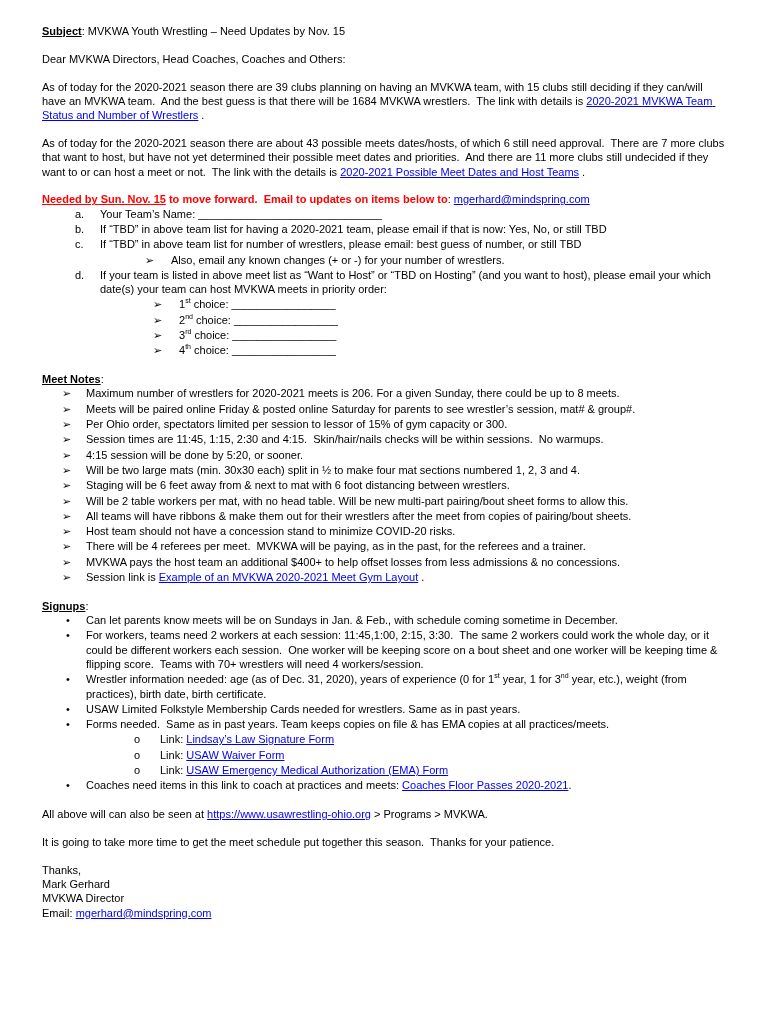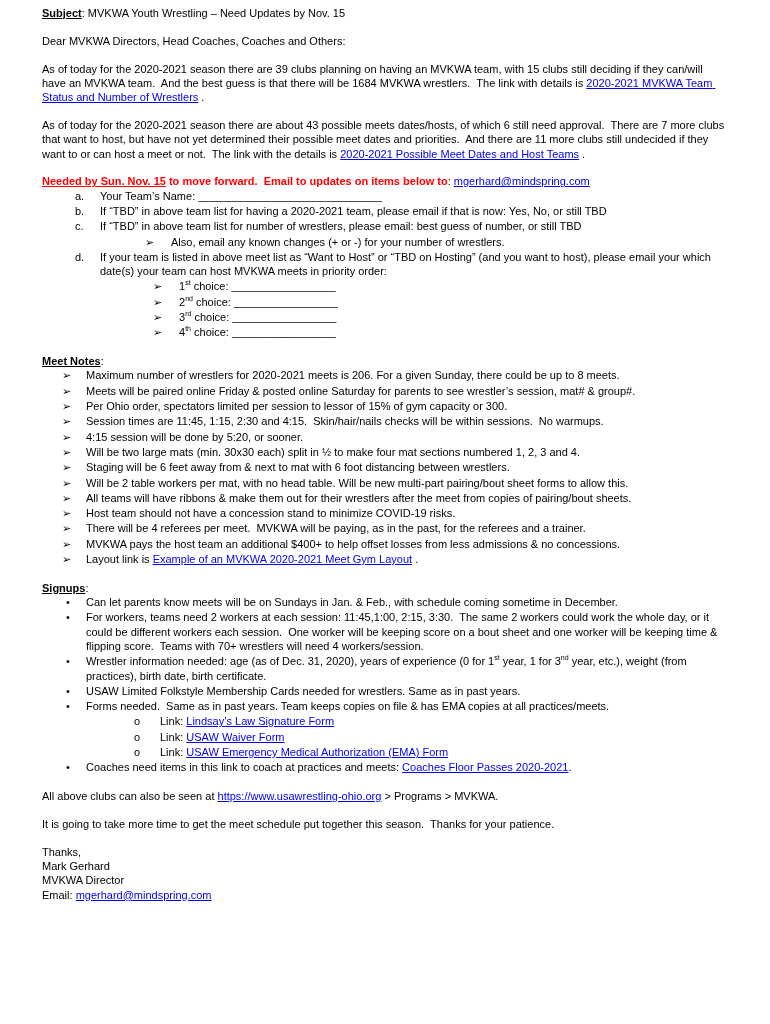--- a/index.html
+++ b/index.html
@@ -1,18 +1,18 @@
 <!DOCTYPE html>
 <html><head>
 <meta charset="utf-8">
 <style>
   html,body{margin:0;padding:0;background:#ffffff;}
   .page{
     width:770px;height:1024px;overflow:hidden;box-sizing:border-box;
-    background:#ffffff;padding:6px 42px 0 42px;
+    background:#ffffff;padding:24px 42px 0 42px;
     font-family:"Liberation Sans","DejaVu Sans",sans-serif;
     font-size:11px;line-height:14.3px;color:#000000;
   }
   p{margin:0;}
   .para{white-space:pre-wrap;margin:0 0 13.5px 0;}
   .tight{margin-bottom:0;}
   .bu{font-weight:bold;text-decoration:underline;}
   .lnk{color:#0000EE;text-decoration:underline;cursor:pointer;}
   .run-plain{}
   .run-alert{color:#FF0000;font-weight:bold;}
@@ -102,24 +102,24 @@
   <div>
     <div class="li lvl-note"><span class="marker">➢</span><span class="litext"><span class="run-plain">Maximum number of wrestlers for 2020-2021 meets is 206. For a given Sunday, there could be up to 8 meets.</span></span></div>
     <div class="li lvl-note"><span class="marker">➢</span><span class="litext"><span class="run-plain">Meets will be paired online Friday &amp; posted online Saturday for parents to see wrestler’s session, mat# &amp; group#.</span></span></div>
     <div class="li lvl-note"><span class="marker">➢</span><span class="litext"><span class="run-plain">Per Ohio order, spectators limited per session to lessor of 15% of gym capacity or 300.</span></span></div>
     <div class="li lvl-note"><span class="marker">➢</span><span class="litext"><span class="run-plain">Session times are 11:45, 1:15, 2:30 and 4:15.  Skin/hair/nails checks will be within sessions.  No warmups.</span></span></div>
     <div class="li lvl-note"><span class="marker">➢</span><span class="litext"><span class="run-plain">4:15 session will be done by 5:20, or sooner.</span></span></div>
     <div class="li lvl-note"><span class="marker">➢</span><span class="litext"><span class="run-plain">Will be two large mats (min. 30x30 each) split in ½ to make four mat sections numbered 1, 2, 3 and 4.</span></span></div>
     <div class="li lvl-note"><span class="marker">➢</span><span class="litext"><span class="run-plain">Staging will be 6 feet away from &amp; next to mat with 6 foot distancing between wrestlers.</span></span></div>
     <div class="li lvl-note"><span class="marker">➢</span><span class="litext"><span class="run-plain">Will be 2 table workers per mat, with no head table. Will be new multi-part pairing/bout sheet forms to allow this.</span></span></div>
     <div class="li lvl-note"><span class="marker">➢</span><span class="litext"><span class="run-plain">All teams will have ribbons &amp; make them out for their wrestlers after the meet from copies of pairing/bout sheets.</span></span></div>
-    <div class="li lvl-note"><span class="marker">➢</span><span class="litext"><span class="run-plain">Host team should not have a concession stand to minimize COVID-19 risks.</span></span></div>
+    <div class="li lvl-note"><span class="marker">➢</span><span class="litext"><span class="run-plain">Host team should not have a concession stand to minimize COVID-20 risks.</span></span></div>
     <div class="li lvl-note"><span class="marker">➢</span><span class="litext"><span class="run-plain">There will be 4 referees per meet.  MVKWA will be paying, as in the past, for the referees and a trainer.</span></span></div>
     <div class="li lvl-note"><span class="marker">➢</span><span class="litext"><span class="run-plain">MVKWA pays the host team an additional $400+ to help offset losses from less admissions &amp; no concessions.</span></span></div>
-    <div class="li lvl-note"><span class="marker">➢</span><span class="litext"><span class="run-plain">Layout link is </span><a href="#" class="lnk">Example of an MVKWA 2020-2021 Meet Gym Layout</a><span class="run-plain"> .</span></span></div>
+    <div class="li lvl-note"><span class="marker">➢</span><span class="litext"><span class="run-plain">Session link is </span><a href="#" class="lnk">Example of an MVKWA 2020-2021 Meet Gym Layout</a><span class="run-plain"> .</span></span></div>
   </div>
 
   <div class="gap"></div>
 
   <p class="hline"><span class="bu">Signups</span><span>:</span></p>
 
   <div>
     <div class="li lvl-dot"><span class="marker">•</span><span class="litext"><span class="run-plain">Can let parents know meets will be on Sundays in Jan. &amp; Feb., with schedule coming sometime in December.</span></span></div>
     <div class="li lvl-dot"><span class="marker">•</span><span class="litext"><span class="run-plain">For workers, teams need 2 workers at each session: 11:45,1:00, 2:15, 3:30.  The same 2 workers could work the whole day, or it could be different workers each session.  One worker will be keeping score on a bout sheet and one worker will be keeping time &amp; flipping score.  Teams with 70+ wrestlers will need 4 workers/session.</span></span></div>
     <div class="li lvl-dot"><span class="marker">•</span><span class="litext"><span class="run-plain">Wrestler information needed: age (as of Dec. 31, 2020), years of experience (0 for 1</span><sup>st</sup><span class="run-plain"> year, 1 for 3</span><sup>nd</sup><span class="run-plain"> year, etc.), weight (from practices), birth date, birth certificate.</span></span></div>
@@ -127,21 +127,21 @@
     <div class="li lvl-dot"><span class="marker">•</span><span class="litext"><span class="run-plain">Forms needed.  Same as in past years. Team keeps copies on file &amp; has EMA copies at all practices/meets.</span></span></div>
     <div class="li lvl-circle"><span class="marker">o</span><span class="litext"><span class="run-plain">Link: </span><a href="#" class="lnk">Lindsay’s Law Signature Form</a></span></div>
     <div class="li lvl-circle"><span class="marker">o</span><span class="litext"><span class="run-plain">Link: </span><a href="#" class="lnk">USAW Waiver Form</a></span></div>
     <div class="li lvl-circle"><span class="marker">o</span><span class="litext"><span class="run-plain">Link: </span><a href="#" class="lnk">USAW Emergency Medical Authorization (EMA) Form</a></span></div>
     <div class="li lvl-dot"><span class="marker">•</span><span class="litext"><span class="run-plain">Coaches need items in this link to coach at practices and meets: </span><a href="#" class="lnk">Coaches Floor Passes 2020-2021</a><span class="run-plain">.</span></span></div>
   </div>
 
   <div class="gap"></div>
 
 
-  <p class="para"><span class="run-plain">All above clubs can also be seen at </span><a href="#" class="lnk">https://www.usawrestling-ohio.org</a><span class="run-plain"> &gt; Programs &gt; MVKWA.</span></p>
+  <p class="para"><span class="run-plain">All above will can also be seen at </span><a href="#" class="lnk">https://www.usawrestling-ohio.org</a><span class="run-plain"> &gt; Programs &gt; MVKWA.</span></p>
 
   <p class="para">It is going to take more time to get the meet schedule put together this season.  Thanks for your patience.</p>
 
   <div>
     <p>Thanks,</p>
     <p>Mark Gerhard</p>
     <p>MVKWA Director</p>
     <p><span class="run-plain">Email: </span><a href="#" class="lnk">mgerhard@mindspring.com</a></p>
   </div>
 

